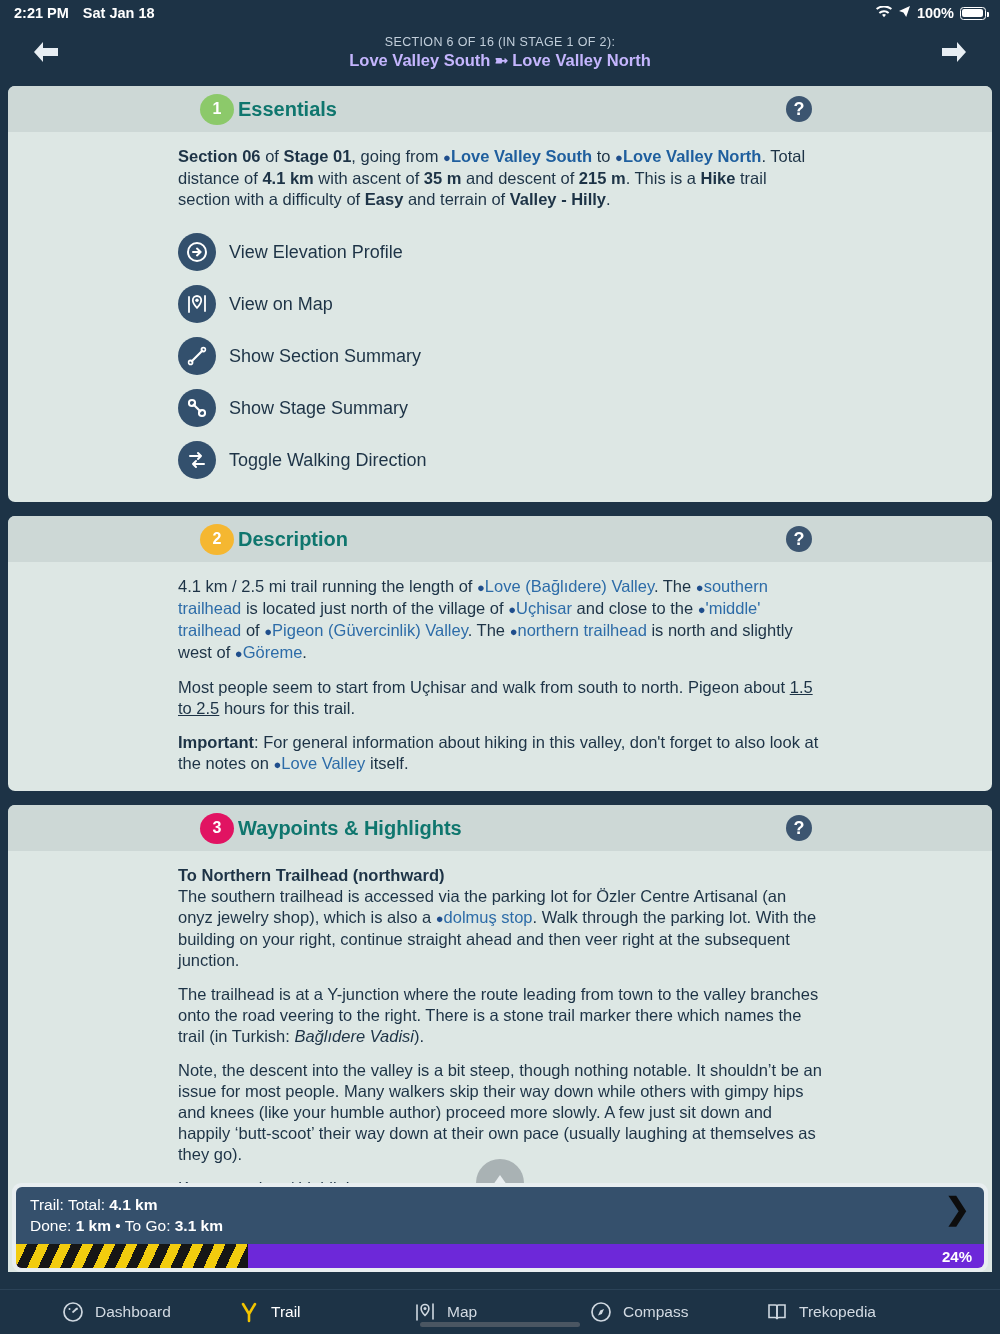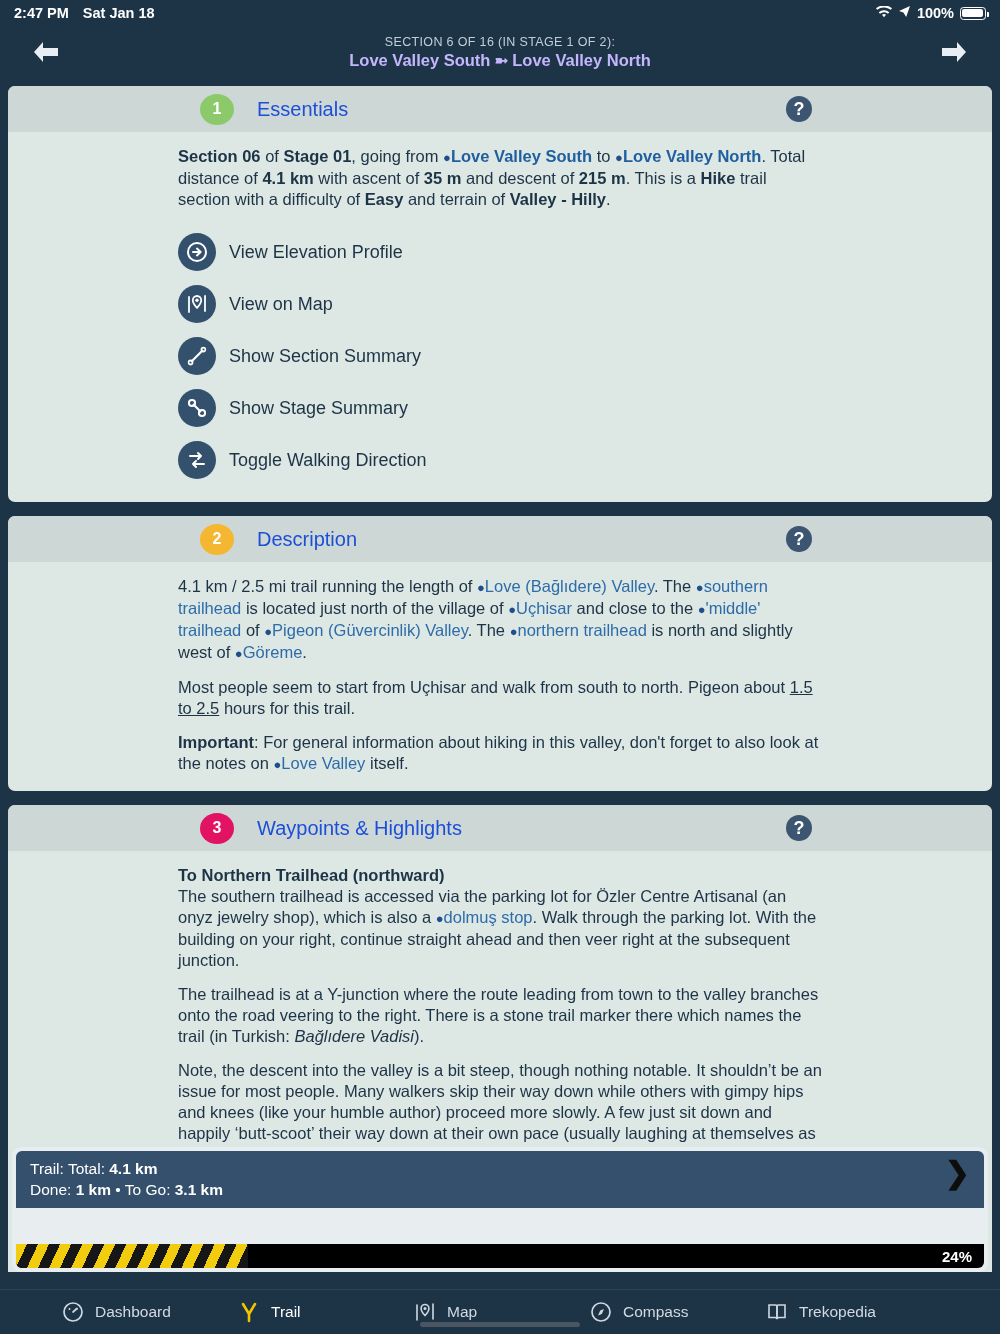--- a/index.html
+++ b/index.html
@@ -59,21 +59,21 @@
   .card-head {
     background: #cdd8d6; height: 46px; display: flex; align-items: center;
     padding: 0 14px; position: relative;
   }
   .badge {
     width: 34px; height: 31px; border-radius: 50%; color: #fff;
     font-size: 16px; font-weight: bold; display:flex; align-items:center; justify-content:center;
     margin-left: 178px;
   }
   .card-title {
-    font-size: 20px; color: #1d4ed8; margin-left: 23px;
+    font-size: 20px; color: #0f766e; margin-left: 4px; font-weight: bold;
   }
   .help-icon {
     position:absolute; right: 180px; top: 50%; transform: translateY(-50%);
     width: 26px; height: 26px; border-radius: 50%; background: #3c5570;
     color:#fff; font-size: 18px; font-weight: bold; display:flex;
     align-items:center; justify-content:center; cursor:pointer;
   }
   .card-body { padding: 14px 0 16px 0; }
   .para {
     color: #1d3346; font-size: 16.5px; line-height: 21px;
@@ -118,22 +118,22 @@
     background: #35506c; border-radius: 6px 6px 0 0; padding: 7px 14px 8px 14px;
     display: flex; align-items: flex-start; position: relative;
   }
   .prog-lines { color: #ffffff; font-size: 15.5px; line-height: 21px; }
   .prog-lines b { font-weight: bold; }
   .prog-chevron {
     margin-left: auto; color:#0d0d0d; font-size: 30px; font-weight: bold;
     line-height: 1; cursor:pointer;
   }
   .prog-bar {
-    height: 24px; background: #000000; border-radius: 0 0 6px 6px;
-    position: relative; overflow: hidden; margin-top: 36px;
+    height: 24px; background: #6d28d9; border-radius: 0 0 6px 6px;
+    position: relative; overflow: hidden;
   }
   .prog-fill {
     position: absolute; left: 0; top: 0; bottom: 0;
     background: repeating-linear-gradient(115deg,
       #f2cc0e 0px, #f2cc0e 10px, #161616 10px, #161616 20px);
   }
   .prog-pct {
     position: absolute; right: 12px; top: 50%; transform: translateY(-50%);
     color:#ffffff; font-size: 15px; font-weight: bold;
   }
@@ -154,21 +154,21 @@
     width: 160px; height: 5px; border-radius: 3px; background: #4a5662;
   }
 </style>
 </head>
 <body>
 
 <div class="screen">
 
   <div class="statusbar">
     <div class="sb-left">
-      <span>2:47 PM</span>
+      <span>2:21 PM</span>
       <span>Sat Jan 18</span>
     </div>
     <div class="sb-right">
       <span class="wifi-glyph">
         <svg width="16" height="13" viewBox="0 0 16 13">
             <path d="M8 11.2l2-2.4a3 3 0 0 0-4 0l2 2.4z" fill="#fff"></path>
             <path d="M8 6.3c1.5 0 2.9.6 4 1.5l1.3-1.6A8 8 0 0 0 8 4.3a8 8 0 0 0-5.3 1.9L4 7.8A6 6 0 0 1 8 6.3z" fill="#fff"></path>
             <path d="M8 1.4c2.6 0 5 .9 6.8 2.4l1.2-1.5A12 12 0 0 0 8-.6 12 12 0 0 0 0 2.3l1.2 1.5A10 10 0 0 1 8 1.4z" fill="#fff"></path>
           </svg>
       </span>

